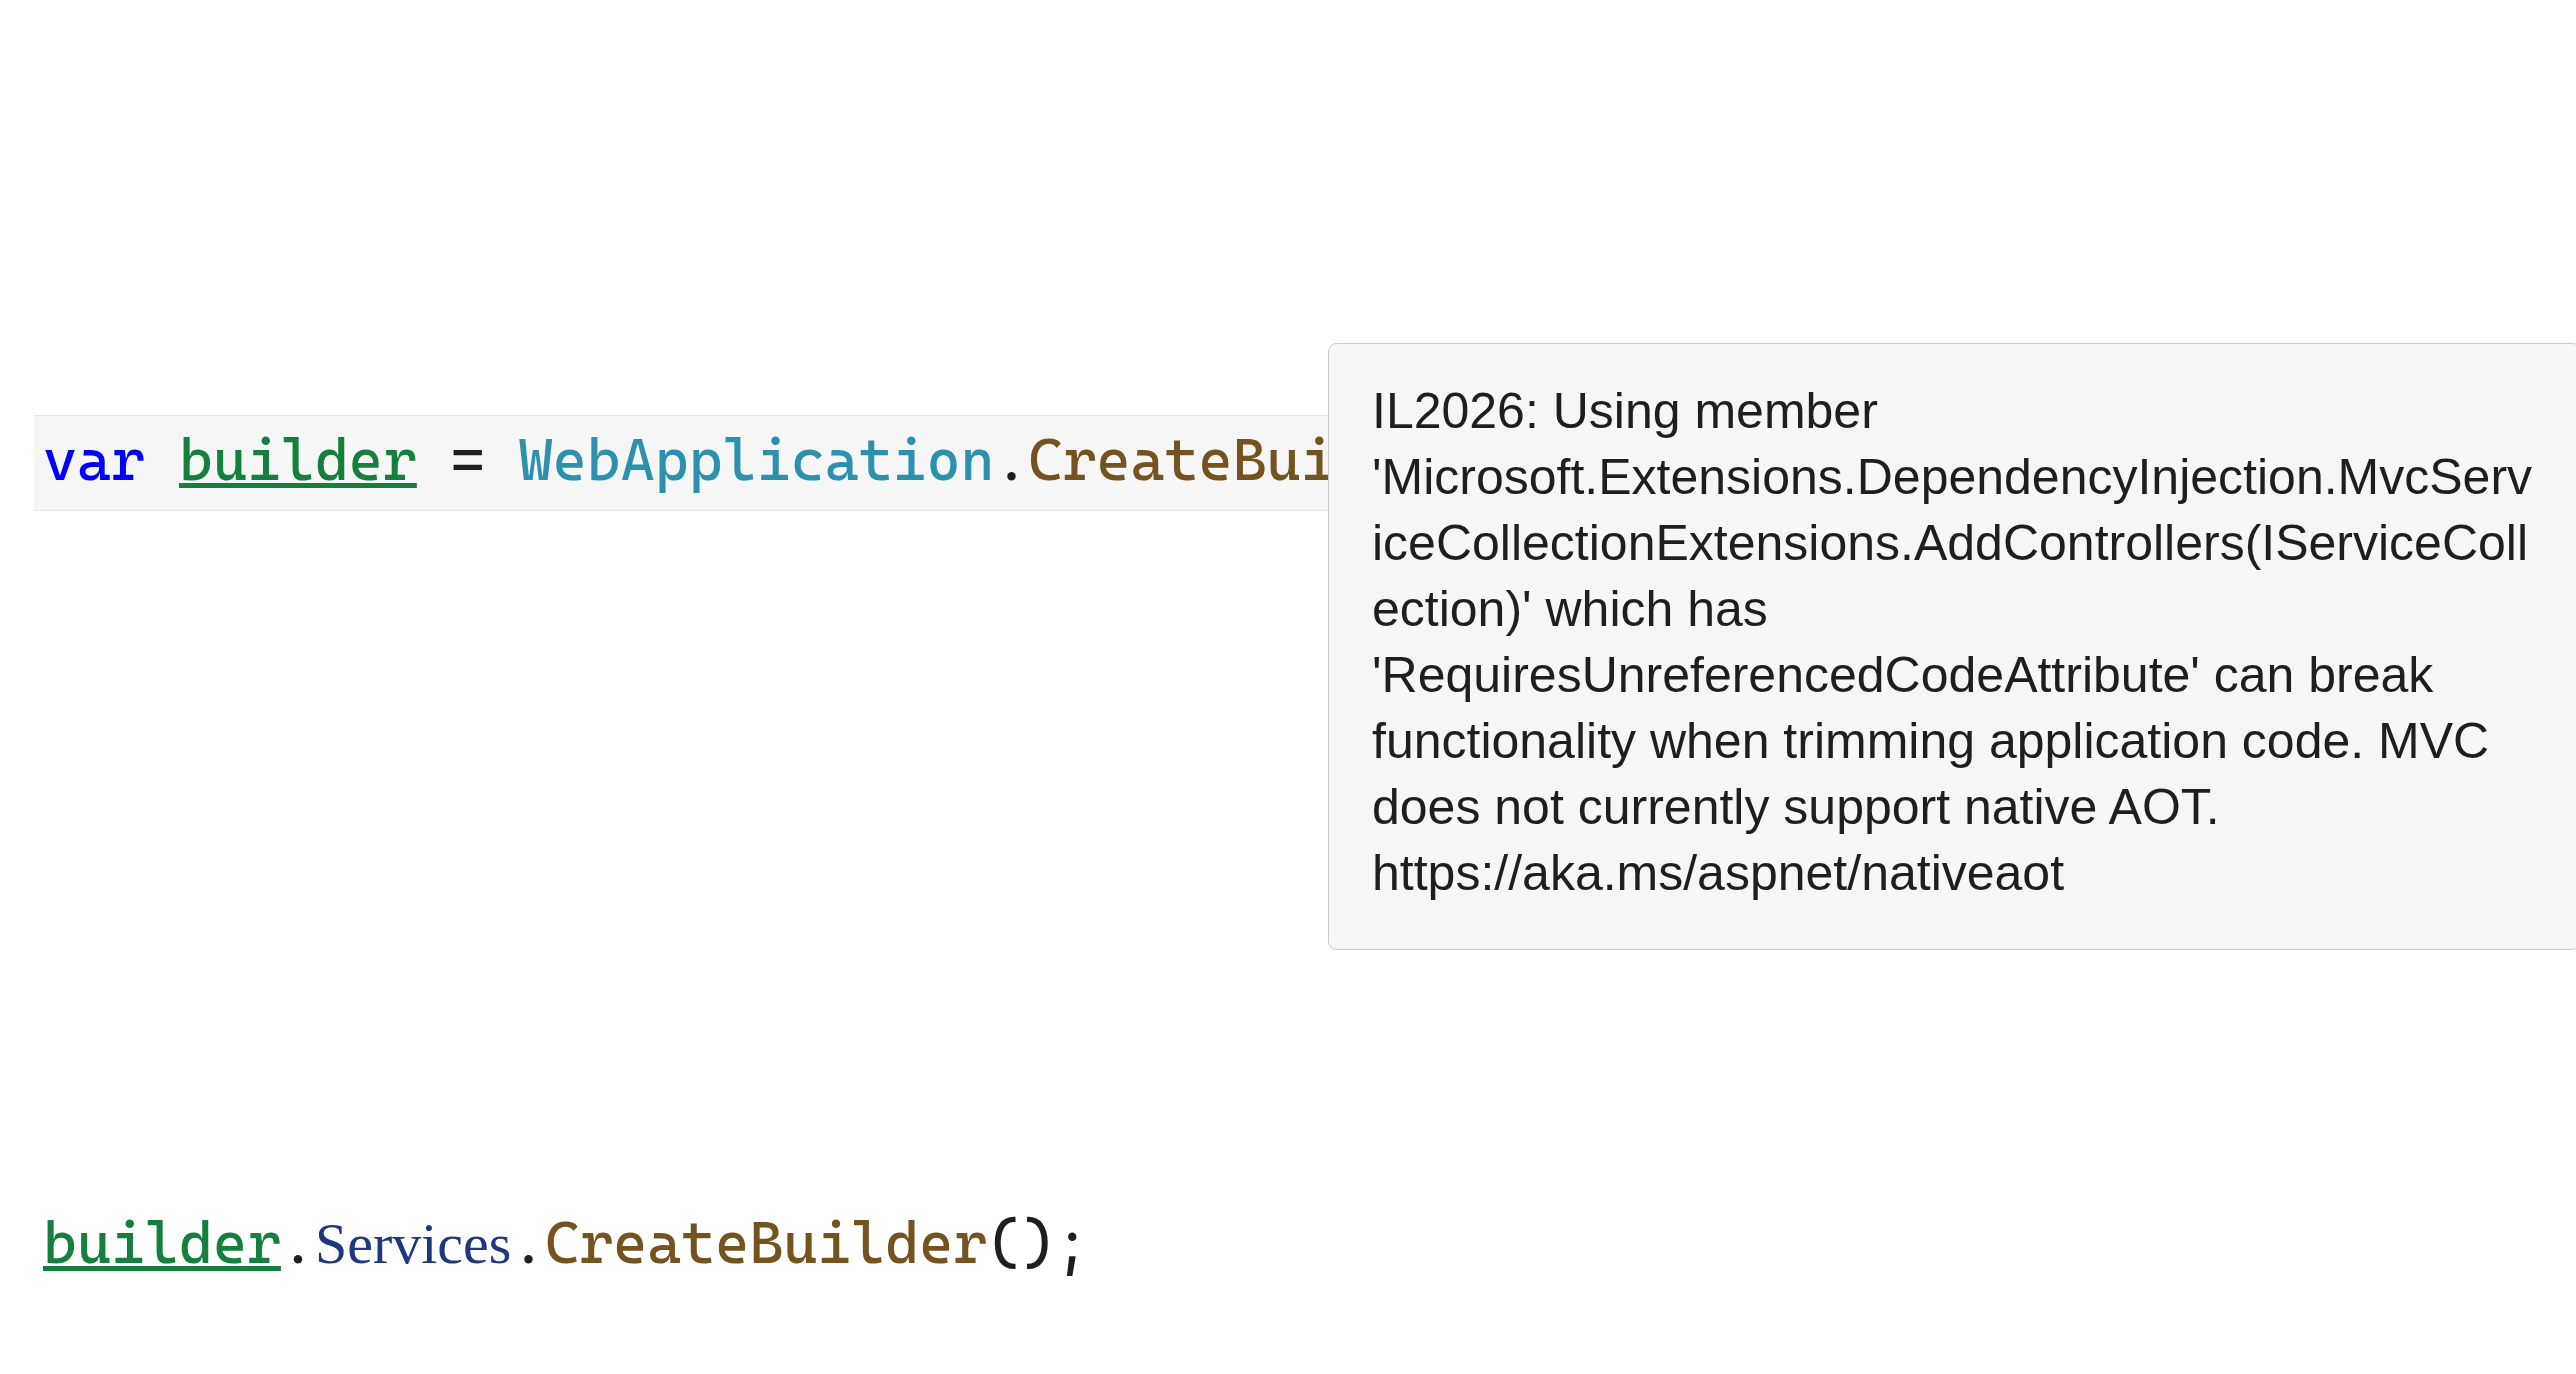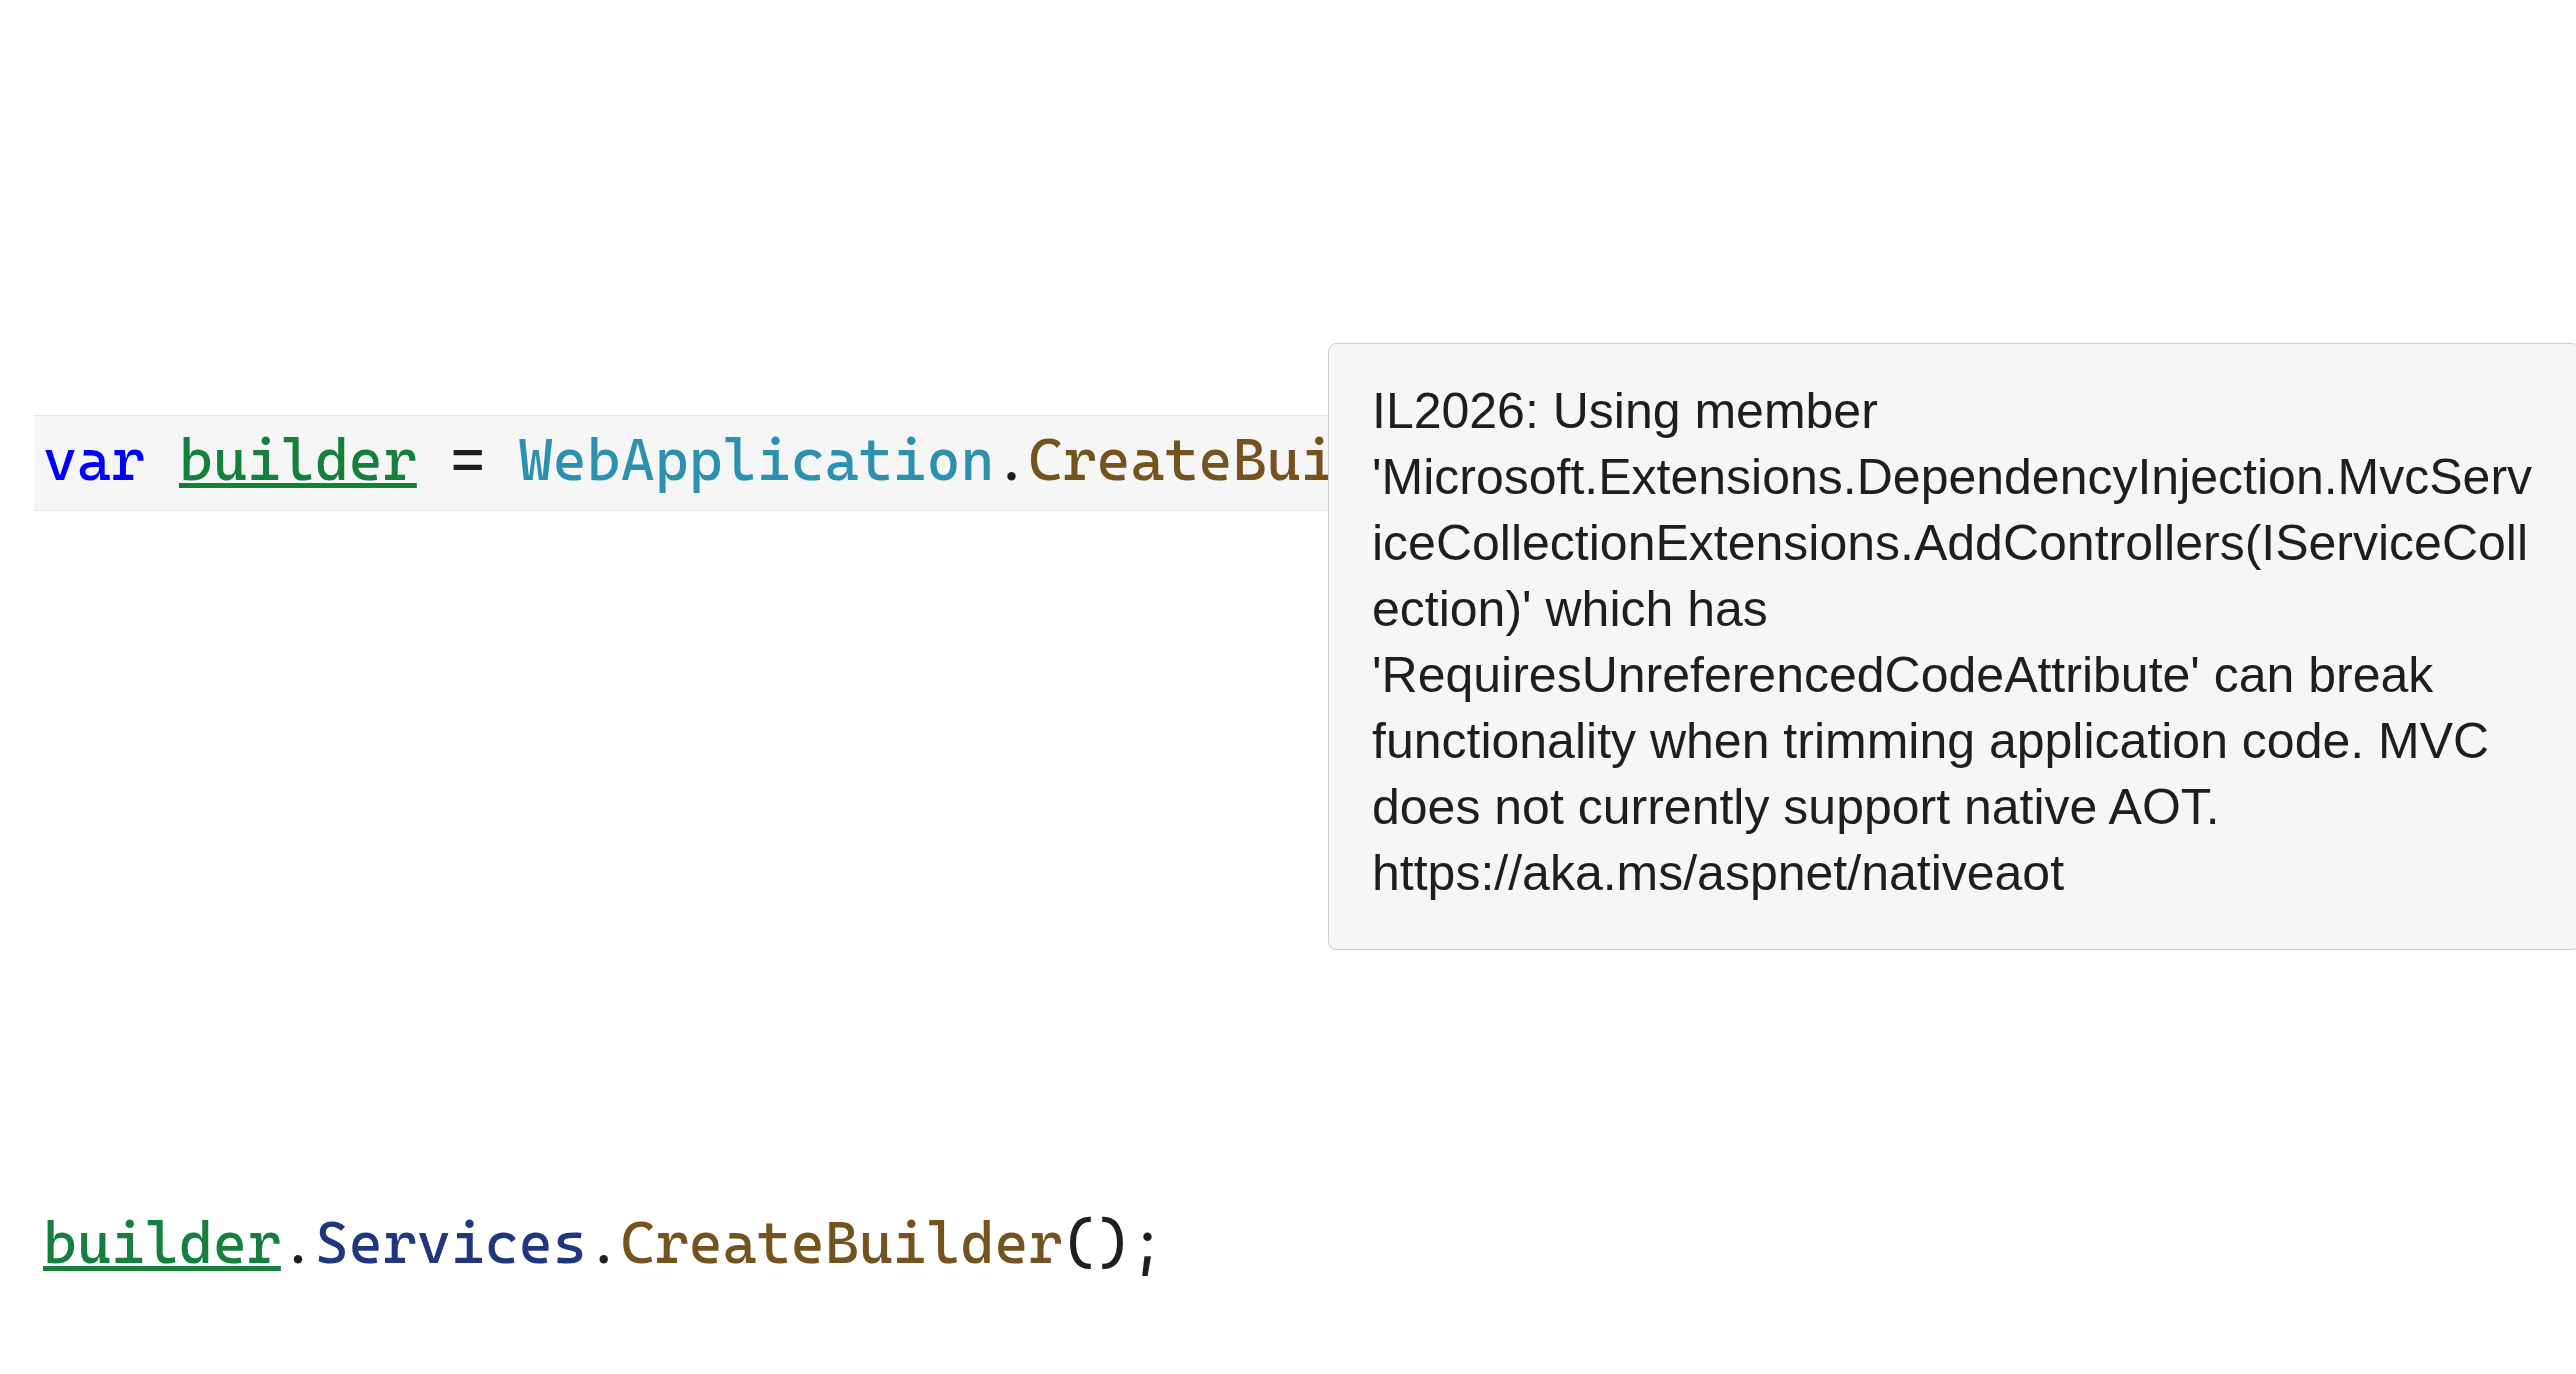--- a/index.html
+++ b/index.html
@@ -24,21 +24,21 @@
     height: 87px;
     display: flex;
     align-items: center;
   }
   .blank-line {
     height: 87px;
   }
   .kw   { color: #0000ff; text-align: center; }           
   .type { color: #2b91af; }           
   .mthd { color: #74531f; }           
-  .mem  { color: #1f377f; }
+  .mem  { color: #1f377f; font-family: Liberation Serif, serif; }
   .id   { color: #15803d; text-decoration: underline; }           
   .plain{ color: #1f1f1f; }
 
   
   .squiggly {
     position: absolute;
     left: 0;
     bottom: 1.7px;
     height: 10.3px;
     pointer-events: none;

